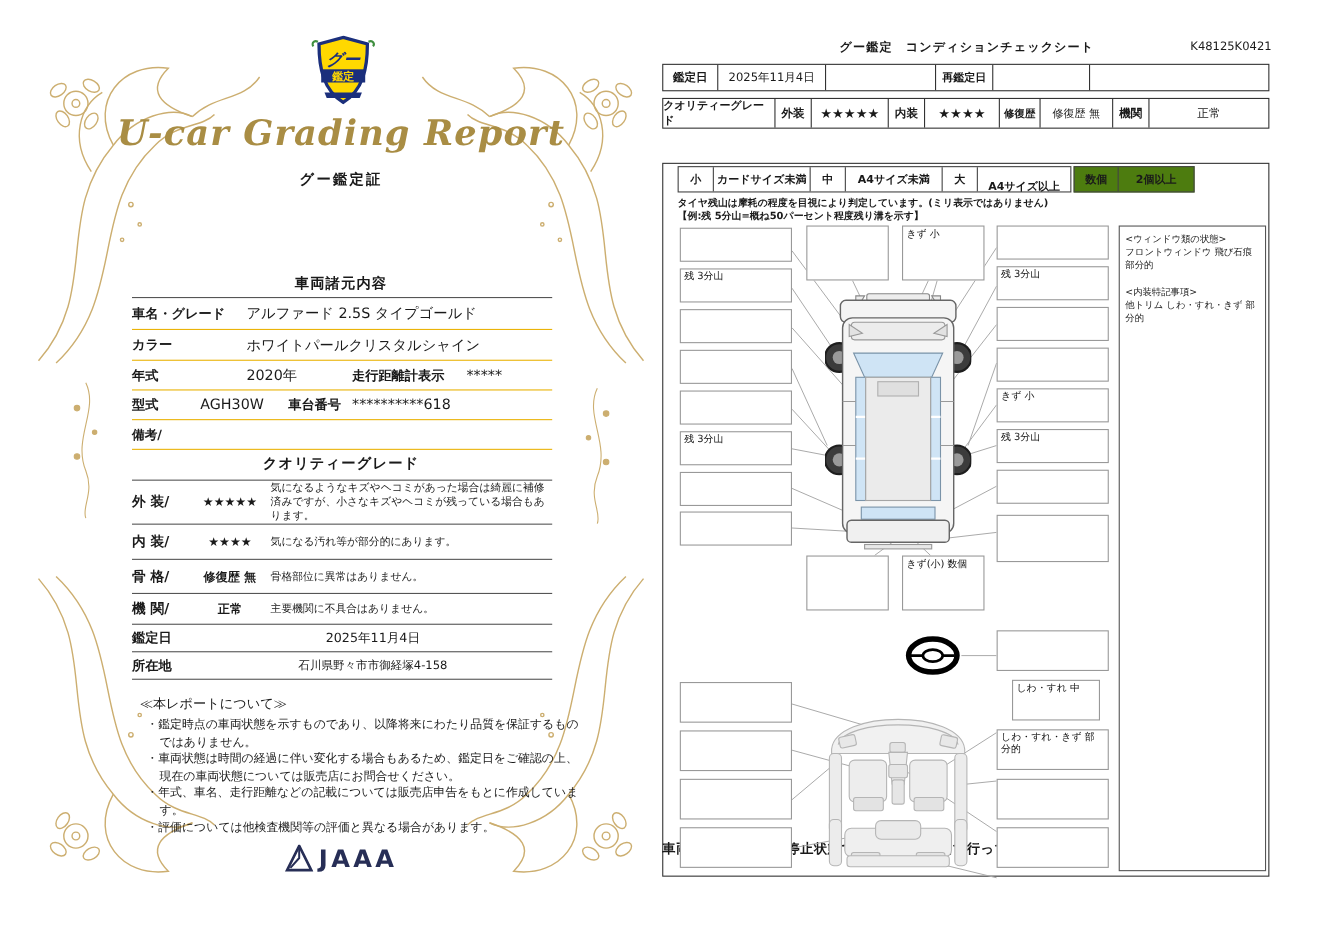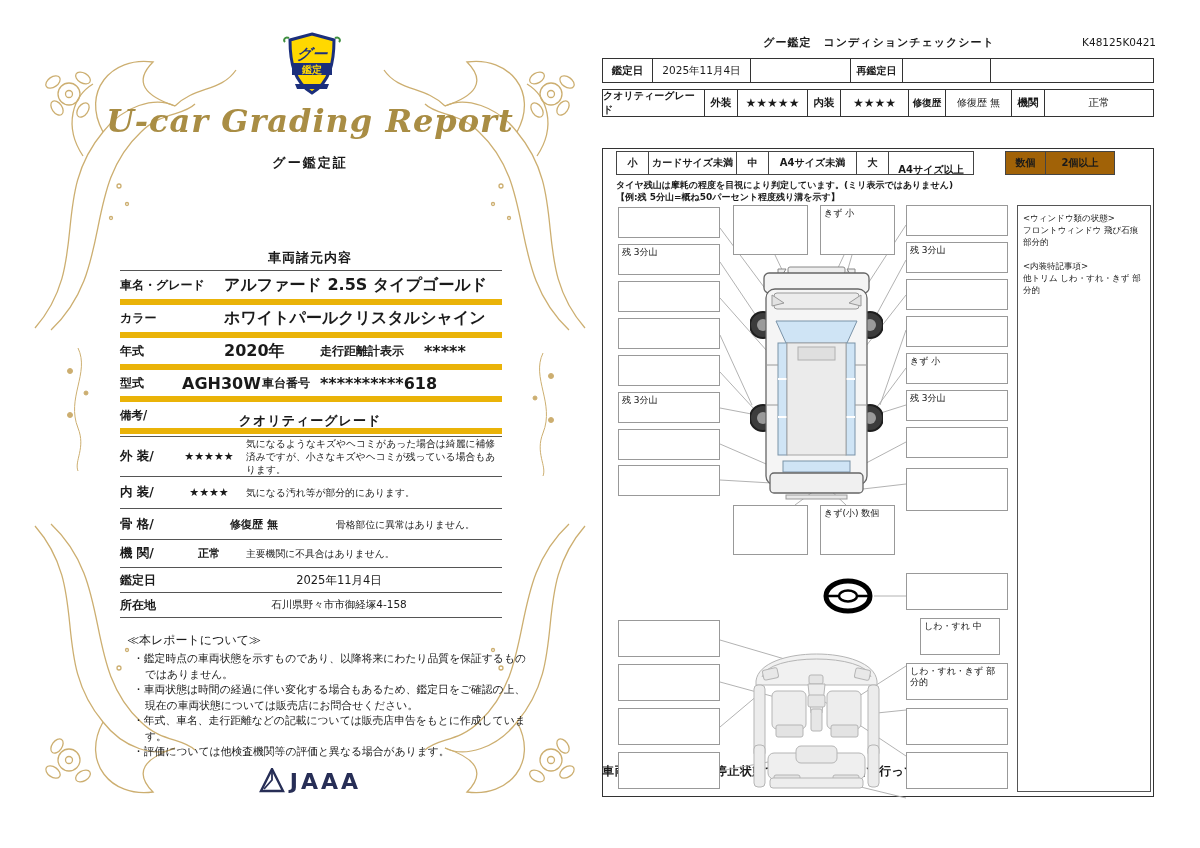--- a/index.html
+++ b/index.html
@@ -8,23 +8,23 @@
   #report-page{left:35px;top:28px;width:550px;height:798px;}
   #sheet-page{left:600px;top:30px;width:558px;height:795px;}
   .abs{position:absolute;}
   
   .flourish{position:absolute;z-index:0;pointer-events:none;opacity:.9;}
   .gr-title{left:0;top:74px;width:100%;text-align:center;font-family:"DejaVu Serif","Liberation Serif",serif;font-style:italic;font-weight:bold;font-size:32px;color:#a98d44;letter-spacing:1px;z-index:2;}
   .gr-subtitle{left:0;top:126px;width:100%;text-align:center;font-size:13px;font-weight:bold;letter-spacing:2px;z-index:2;}
   .gr-intro{left:87px;top:152px;width:382px;font-family:"DejaVu Serif","Liberation Serif",serif;font-size:10.5px;line-height:15.3px;text-align:justify;z-index:2;}
   .sec-head{width:100%;text-align:center;font-size:13px;font-weight:bold;letter-spacing:1px;z-index:2;}
   .spec-table{left:85px;top:242px;width:382px;border-top:1px solid #555;z-index:2;}
-  .spec-row{display:flex;align-items:center;border-bottom:6px solid #eab308;}
+  .spec-row{display:flex;align-items:center;border-bottom:1px solid #eab308;}
   .sl{font-size:12px;font-weight:bold;}
-  .sv{font-size:16px;font-weight:bold;}
+  .sv{font-size:13px;}
   .grade-table{left:85px;top:408px;width:382px;z-index:2;}
   .grade-row{display:flex;align-items:center;border-top:1px solid #555;}
   .gl{width:56px;font-size:12.5px;font-weight:bold;flex:none;}
   .gv{width:66px;flex:none;text-align:center;font-size:11px;font-weight:bold;letter-spacing:0px;}
   .gd{flex:1;font-size:9.8px;line-height:13px;padding-left:4px;}
   .info-row{display:flex;align-items:center;border-top:1px solid #555;height:24px;}
   .iv{flex:1;text-align:center;font-size:11.5px;}
   .about{left:92px;top:604px;width:408px;font-family:"DejaVu Serif","Liberation Serif",serif;z-index:2;}
   .about-h{font-size:12px;margin-bottom:2px;}
   .about li{list-style:none;font-size:10.8px;line-height:15.5px;padding-left:12px;text-indent:-12px;}
@@ -39,21 +39,21 @@
   .sheet-code{right:2px;top:6px;font-size:10.5px;}
   .tbl{position:absolute;display:flex;border:1.5px solid #333;background:#fff;box-sizing:border-box;}
   .cell{border-right:1px solid #333;display:flex;align-items:center;justify-content:center;font-size:10.5px;box-sizing:border-box;}
   .cell:last-child{border-right:none;}
   .cell.hd{font-weight:bold;}
   .band{left:2px;top:90px;width:552px;height:26px;border:1.5px solid #333;display:flex;align-items:center;justify-content:center;font-size:12px;font-weight:bold;letter-spacing:2px;box-sizing:border-box;}
   .main-box{left:2px;top:118px;width:552px;height:649px;border:1.5px solid #333;box-sizing:border-box;}
   .legend{left:16px;top:121px;height:24px;display:flex;border:1px solid #444;box-sizing:border-box;z-index:3;background:#fff;}
   .lg-cell{border-right:1px solid #444;display:flex;align-items:center;justify-content:center;font-size:10px;font-weight:bold;box-sizing:border-box;}
   .lg-cell:last-child{border-right:none;}
-  .legend2{left:376px;top:121px;height:24px;display:flex;border:1px solid #444;box-sizing:border-box;z-index:3;background:#a16207;margin-left:29px;}
+  .legend2{left:376px;top:121px;height:24px;display:flex;border:1px solid #444;box-sizing:border-box;z-index:3;background:#4d7c0f;}
   .tire-note{left:16px;top:150px;width:420px;font-size:9px;font-weight:bold;line-height:11.5px;z-index:3;}
   .ann-box{position:absolute;border:1px solid #999;background:#fff;box-sizing:border-box;font-size:9px;padding:2px 3px;line-height:11px;z-index:4;color:#111;}
   .notes-panel{left:417px;top:175px;width:134px;height:587px;border:1px solid #555;box-sizing:border-box;padding:6px 5px;font-size:8.5px;line-height:12px;z-index:4;background:#fff;}
   .sheet-footer{left:2px;top:733px;font-size:12px;font-weight:bold;letter-spacing:.5px;}
   svg text{font-family:"DejaVu Sans","Liberation Sans",sans-serif;}
 </style>
 </head>
 <body>
 
 <div class="page" id="report-page">
@@ -186,21 +186,21 @@
     <div class="grade-row" style="min-height:34px;">
       <span class="gl">外 装/</span>
       <span class="gv">★★★★★</span>
       <span class="gd">気になるようなキズやヘコミがあった場合は綺麗に補修済みですが、小さなキズやヘコミが残っている場合もあります。</span>
     </div>
     <div class="grade-row" style="min-height:31px;">
       <span class="gl">内 装/</span>
       <span class="gv">★★★★</span>
       <span class="gd">気になる汚れ等が部分的にあります。</span>
     </div>
-    <div class="grade-row" style="min-height:30px;gap:45px;">
+    <div class="grade-row" style="min-height:30px;">
       <span class="gl">骨 格/</span>
       <span class="gv">修復歴 無</span>
       <span class="gd">骨格部位に異常はありません。</span>
     </div>
     <div class="grade-row" style="min-height:27px;">
       <span class="gl">機 関/</span>
       <span class="gv">正常</span>
       <span class="gd">主要機関に不具合はありません。</span>
     </div>
     <div class="info-row">

